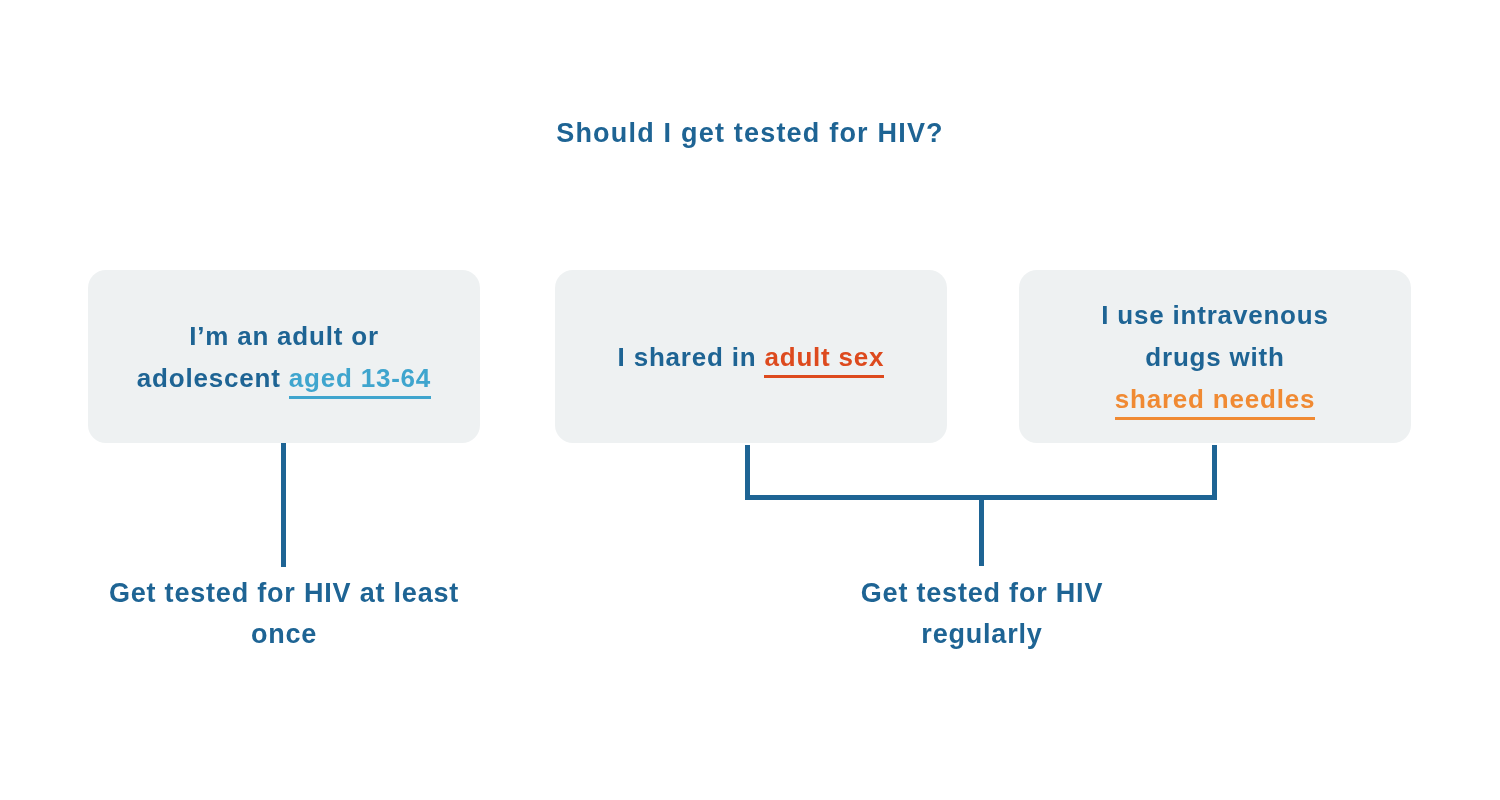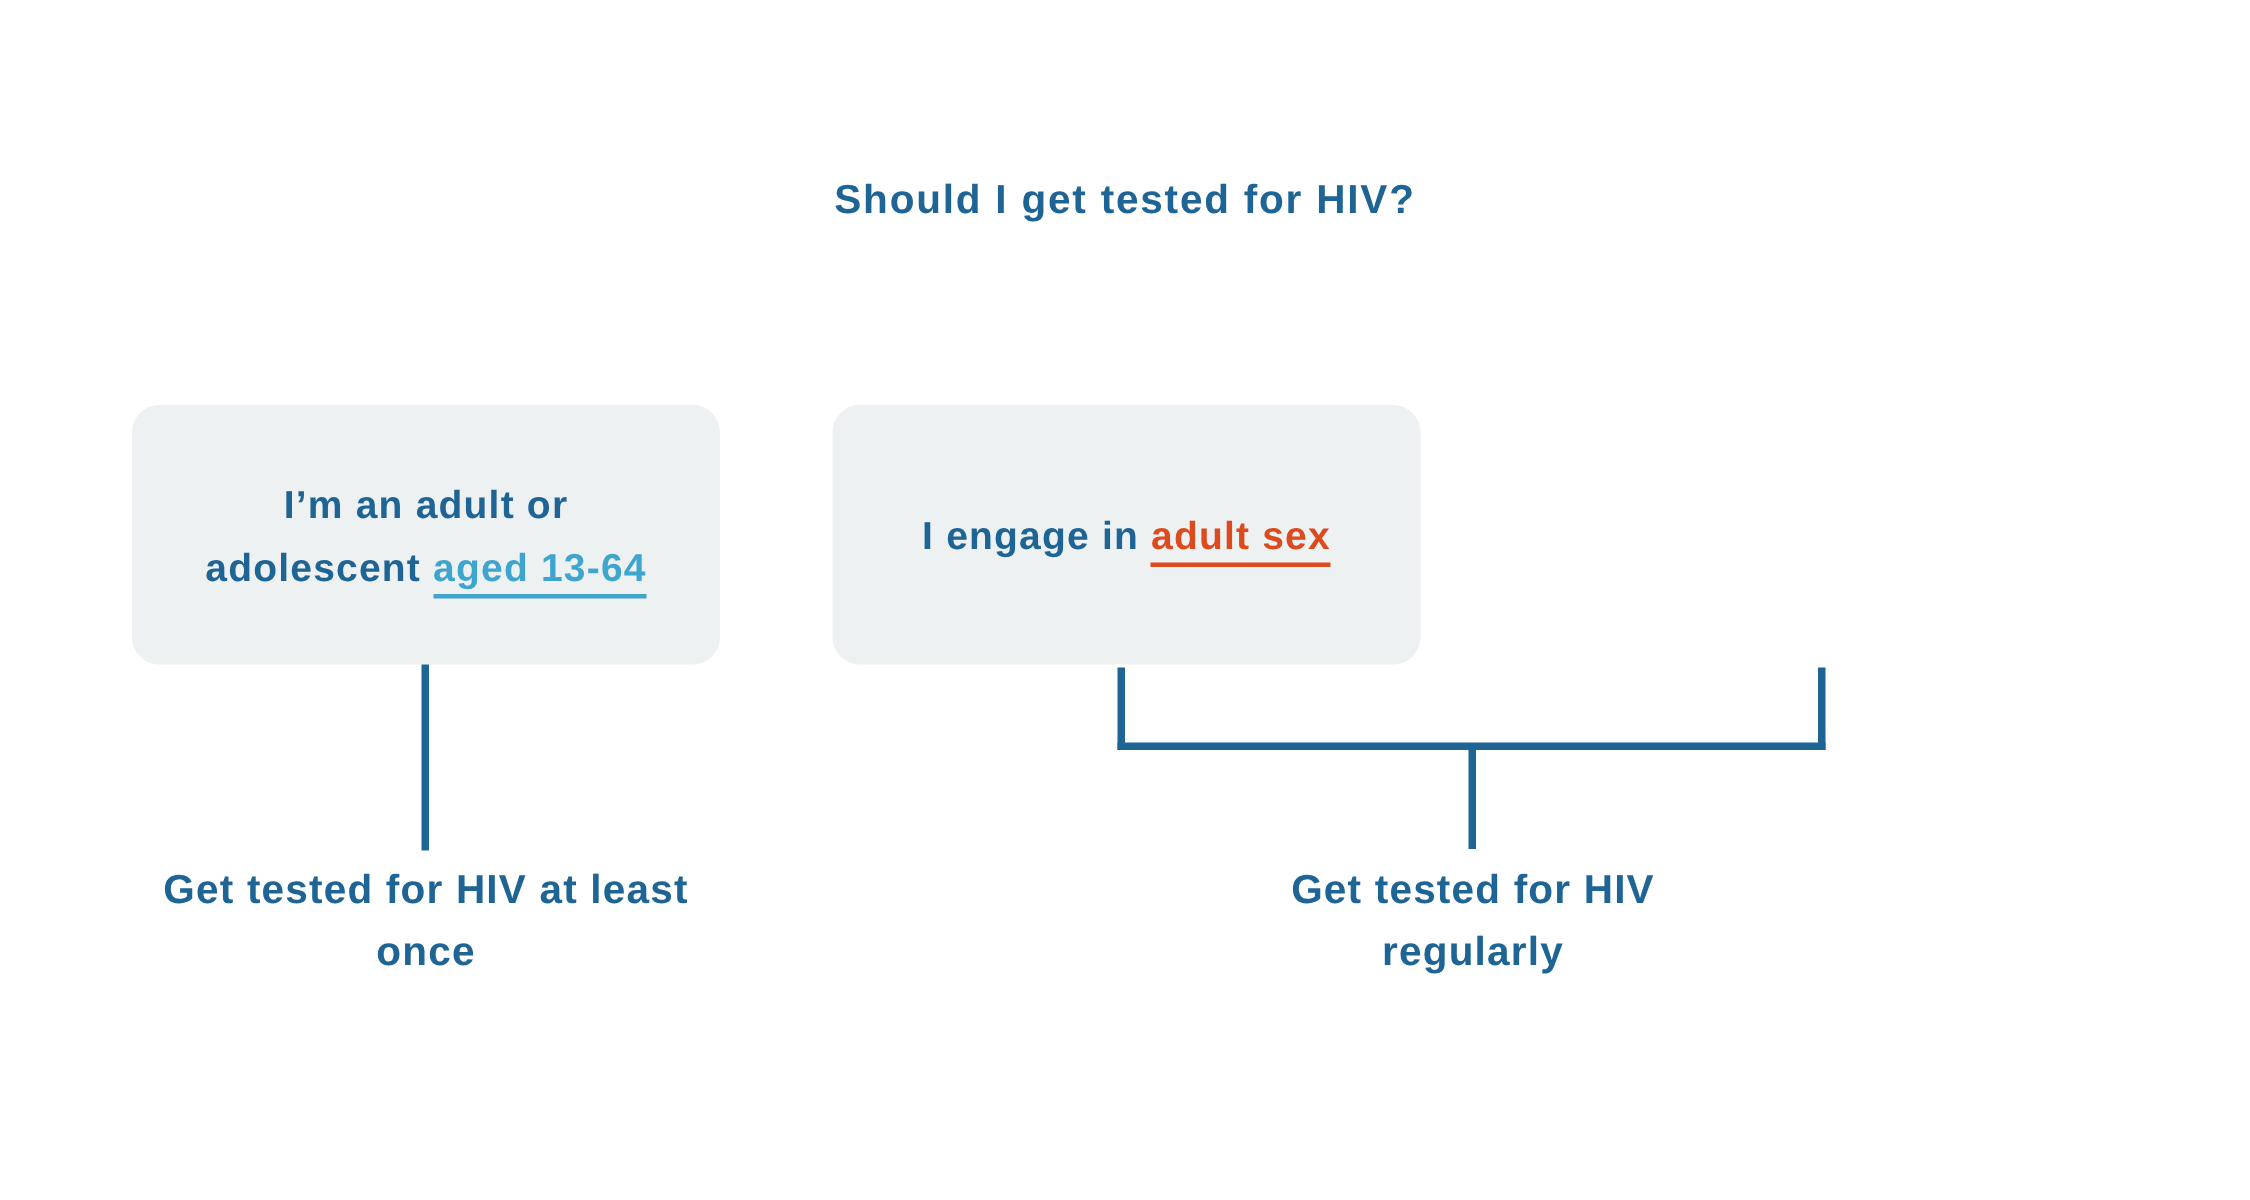--- a/index.html
+++ b/index.html
@@ -91,24 +91,29 @@
   <div class="title">Should I get tested for HIV?</div>
 
   <div class="node node-1">
     <div class="node-text">
       <span>I’m an adult or adolescent </span><span class="link link-lightblue">aged 13-64</span>
     </div>
   </div>
 
   <div class="node node-2">
     <div class="node-text">
-      <span>I engage in </span><span class="link link-red">adult sex</span>
+      <span>I shared in </span><span class="link link-red">adult sex</span>
     </div>
   </div>
 
+  <div class="node node-3">
+    <div class="node-text">
+      <span>I use intravenous drugs with </span><span class="link link-orange">shared needles</span>
+    </div>
+  </div>
 
   <div class="connector conn-v1"></div>
   <div class="connector conn-left-v"></div>
   <div class="connector conn-right-v"></div>
   <div class="connector conn-h"></div>
   <div class="connector conn-stem"></div>
 
   <div class="outcome outcome-2">Get tested for HIV regularly</div>
   <div class="outcome outcome-1">Get tested for HIV at least once</div>
 

